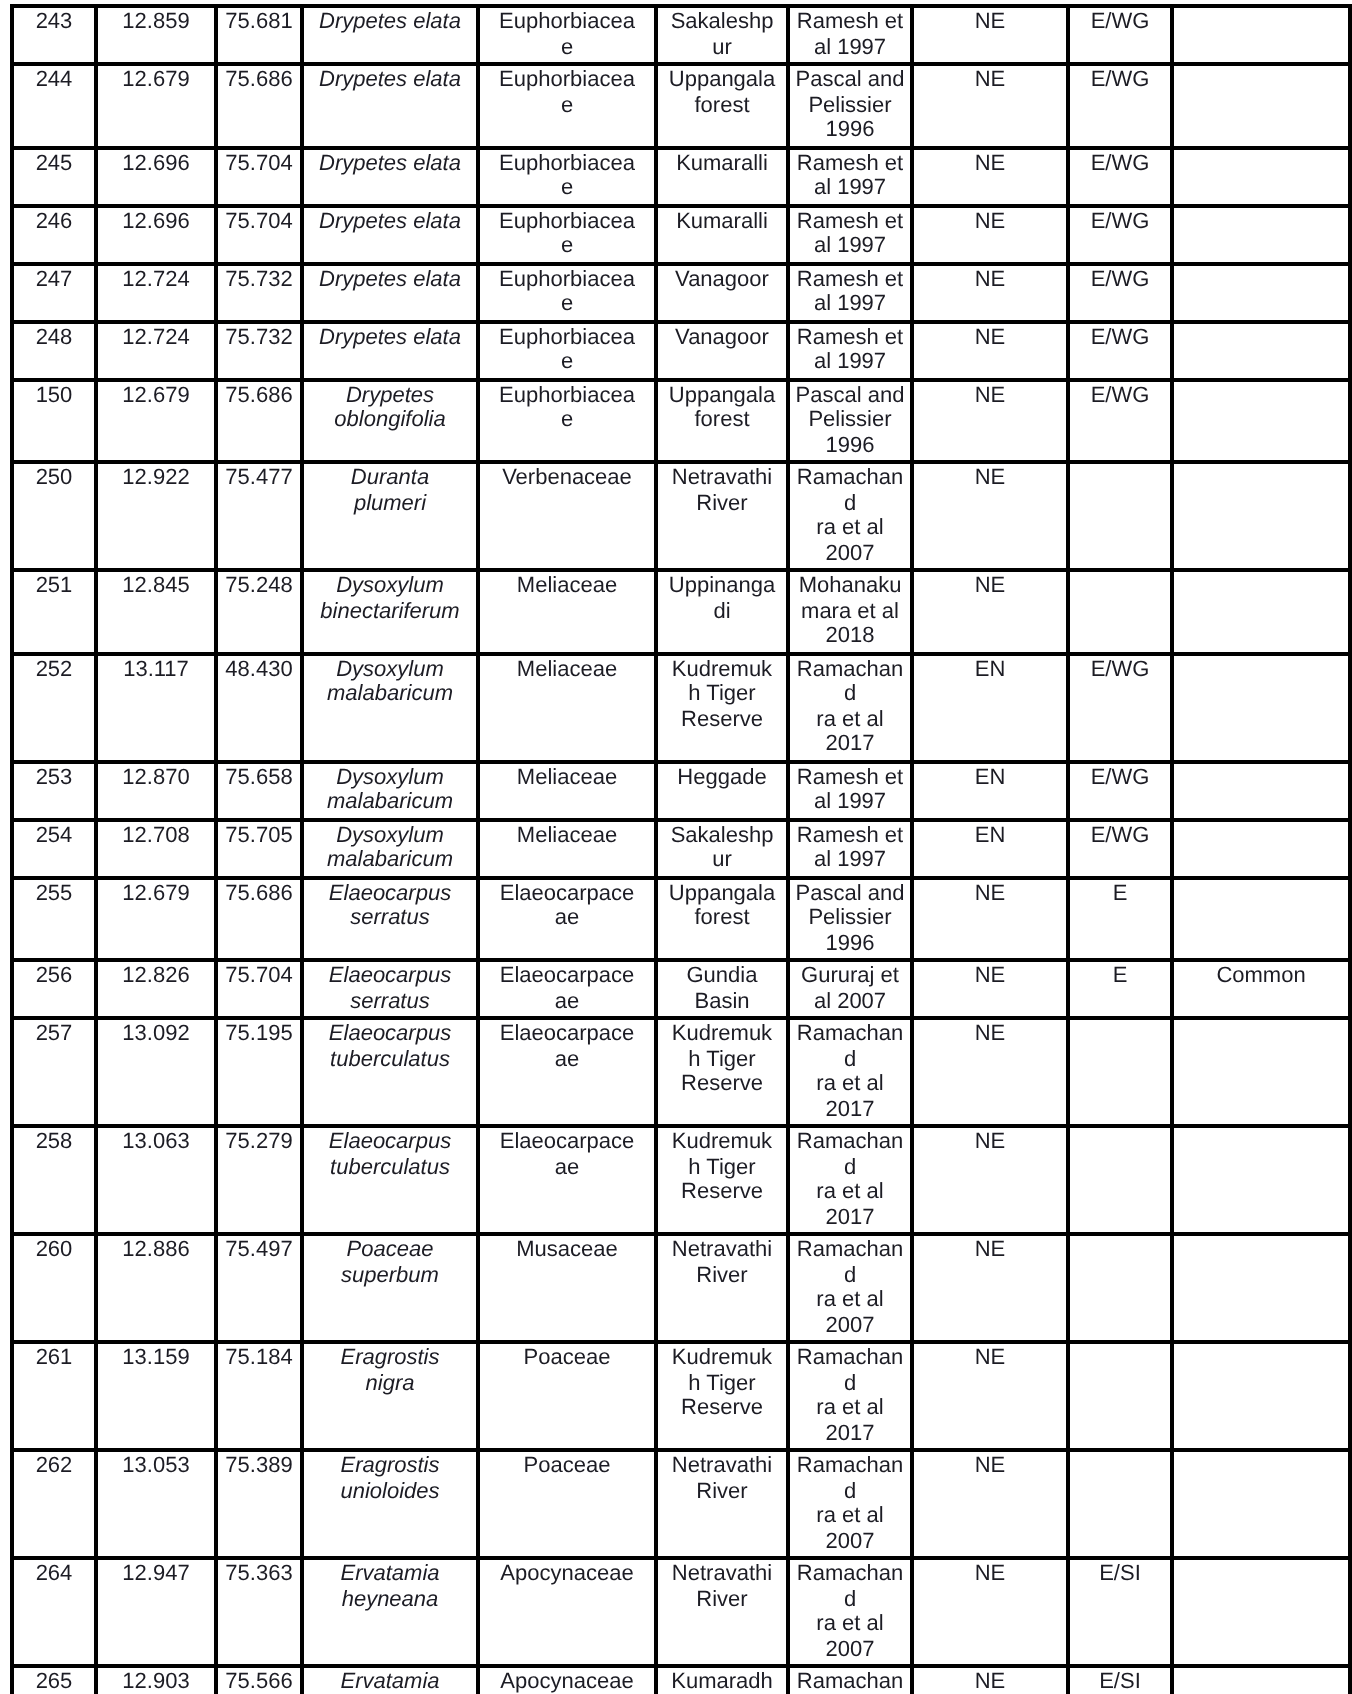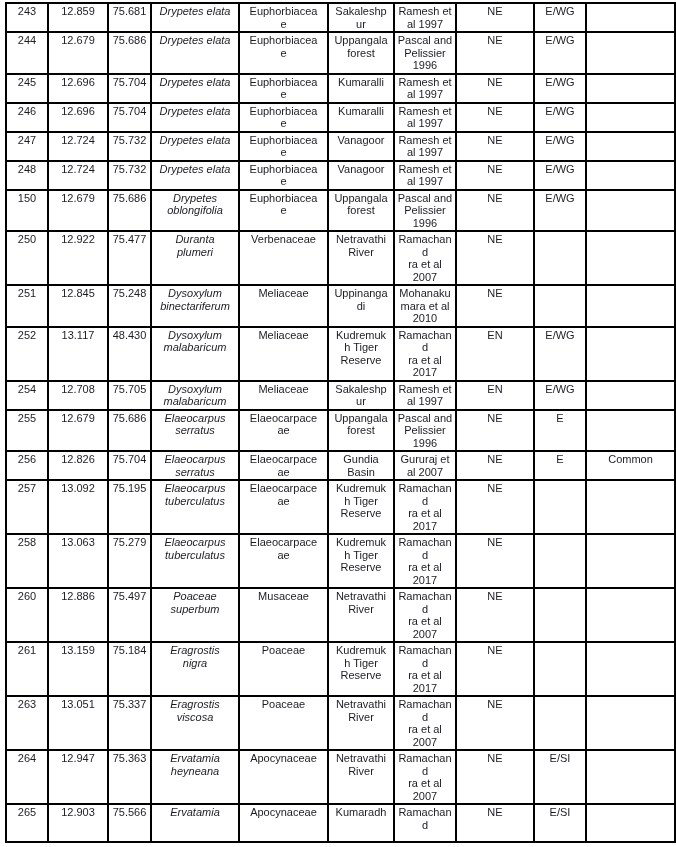--- a/index.html
+++ b/index.html
@@ -196,38 +196,52 @@
           <td class="col-0">251</td>
           <td class="col-1">12.845</td>
           <td class="col-2">75.248</td>
           <td class="col-3">Dysoxylum
 binectariferum</td>
           <td class="col-4">Meliaceae</td>
           <td class="col-5">Uppinanga
 di</td>
           <td class="col-6">Mohanaku
 mara et al
-2010</td>
+2018</td>
           <td class="col-7">NE</td>
           <td class="col-8"></td>
           <td class="col-9"></td>
         </tr>
         <tr>
           <td class="col-0">252</td>
           <td class="col-1">13.117</td>
           <td class="col-2">48.430</td>
           <td class="col-3">Dysoxylum
 malabaricum</td>
           <td class="col-4">Meliaceae</td>
           <td class="col-5">Kudremuk
 h Tiger
 Reserve</td>
           <td class="col-6">Ramachand
 ra et al
 2017</td>
+          <td class="col-7">EN</td>
+          <td class="col-8">E/WG</td>
+          <td class="col-9"></td>
+        </tr>
+        <tr>
+          <td class="col-0">253</td>
+          <td class="col-1">12.870</td>
+          <td class="col-2">75.658</td>
+          <td class="col-3">Dysoxylum
+malabaricum</td>
+          <td class="col-4">Meliaceae</td>
+          <td class="col-5">Heggade</td>
+          <td class="col-6">Ramesh et
+al 1997</td>
           <td class="col-7">EN</td>
           <td class="col-8">E/WG</td>
           <td class="col-9"></td>
         </tr>
         <tr>
           <td class="col-0">254</td>
           <td class="col-1">12.708</td>
           <td class="col-2">75.705</td>
           <td class="col-3">Dysoxylum
 malabaricum</td>
@@ -336,25 +350,25 @@
 h Tiger
 Reserve</td>
           <td class="col-6">Ramachand
 ra et al
 2017</td>
           <td class="col-7">NE</td>
           <td class="col-8"></td>
           <td class="col-9"></td>
         </tr>
         <tr>
-          <td class="col-0">263</td>
-          <td class="col-1">13.051</td>
-          <td class="col-2">75.337</td>
+          <td class="col-0">262</td>
+          <td class="col-1">13.053</td>
+          <td class="col-2">75.389</td>
           <td class="col-3">Eragrostis
-viscosa</td>
+unioloides</td>
           <td class="col-4">Poaceae</td>
           <td class="col-5">Netravathi
 River</td>
           <td class="col-6">Ramachand
 ra et al
 2007</td>
           <td class="col-7">NE</td>
           <td class="col-8"></td>
           <td class="col-9"></td>
         </tr>

